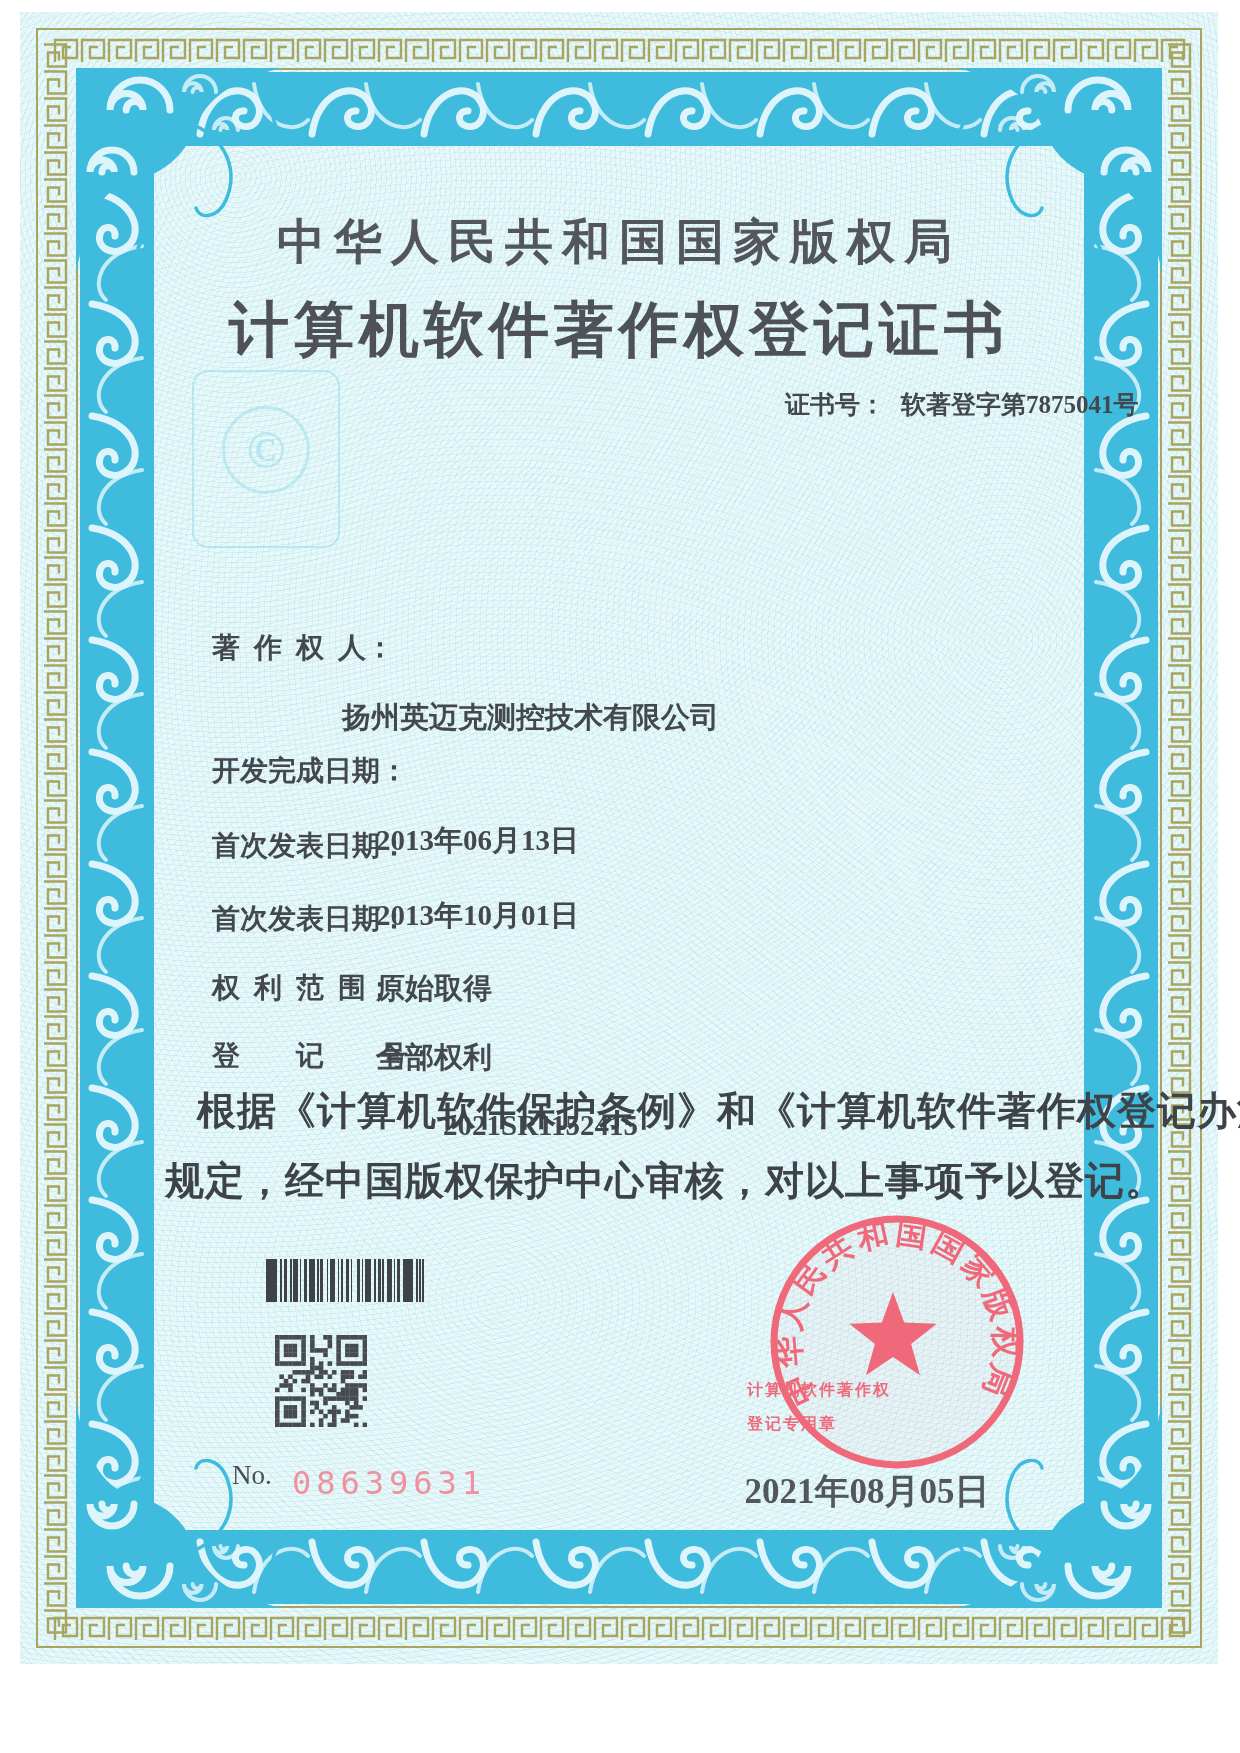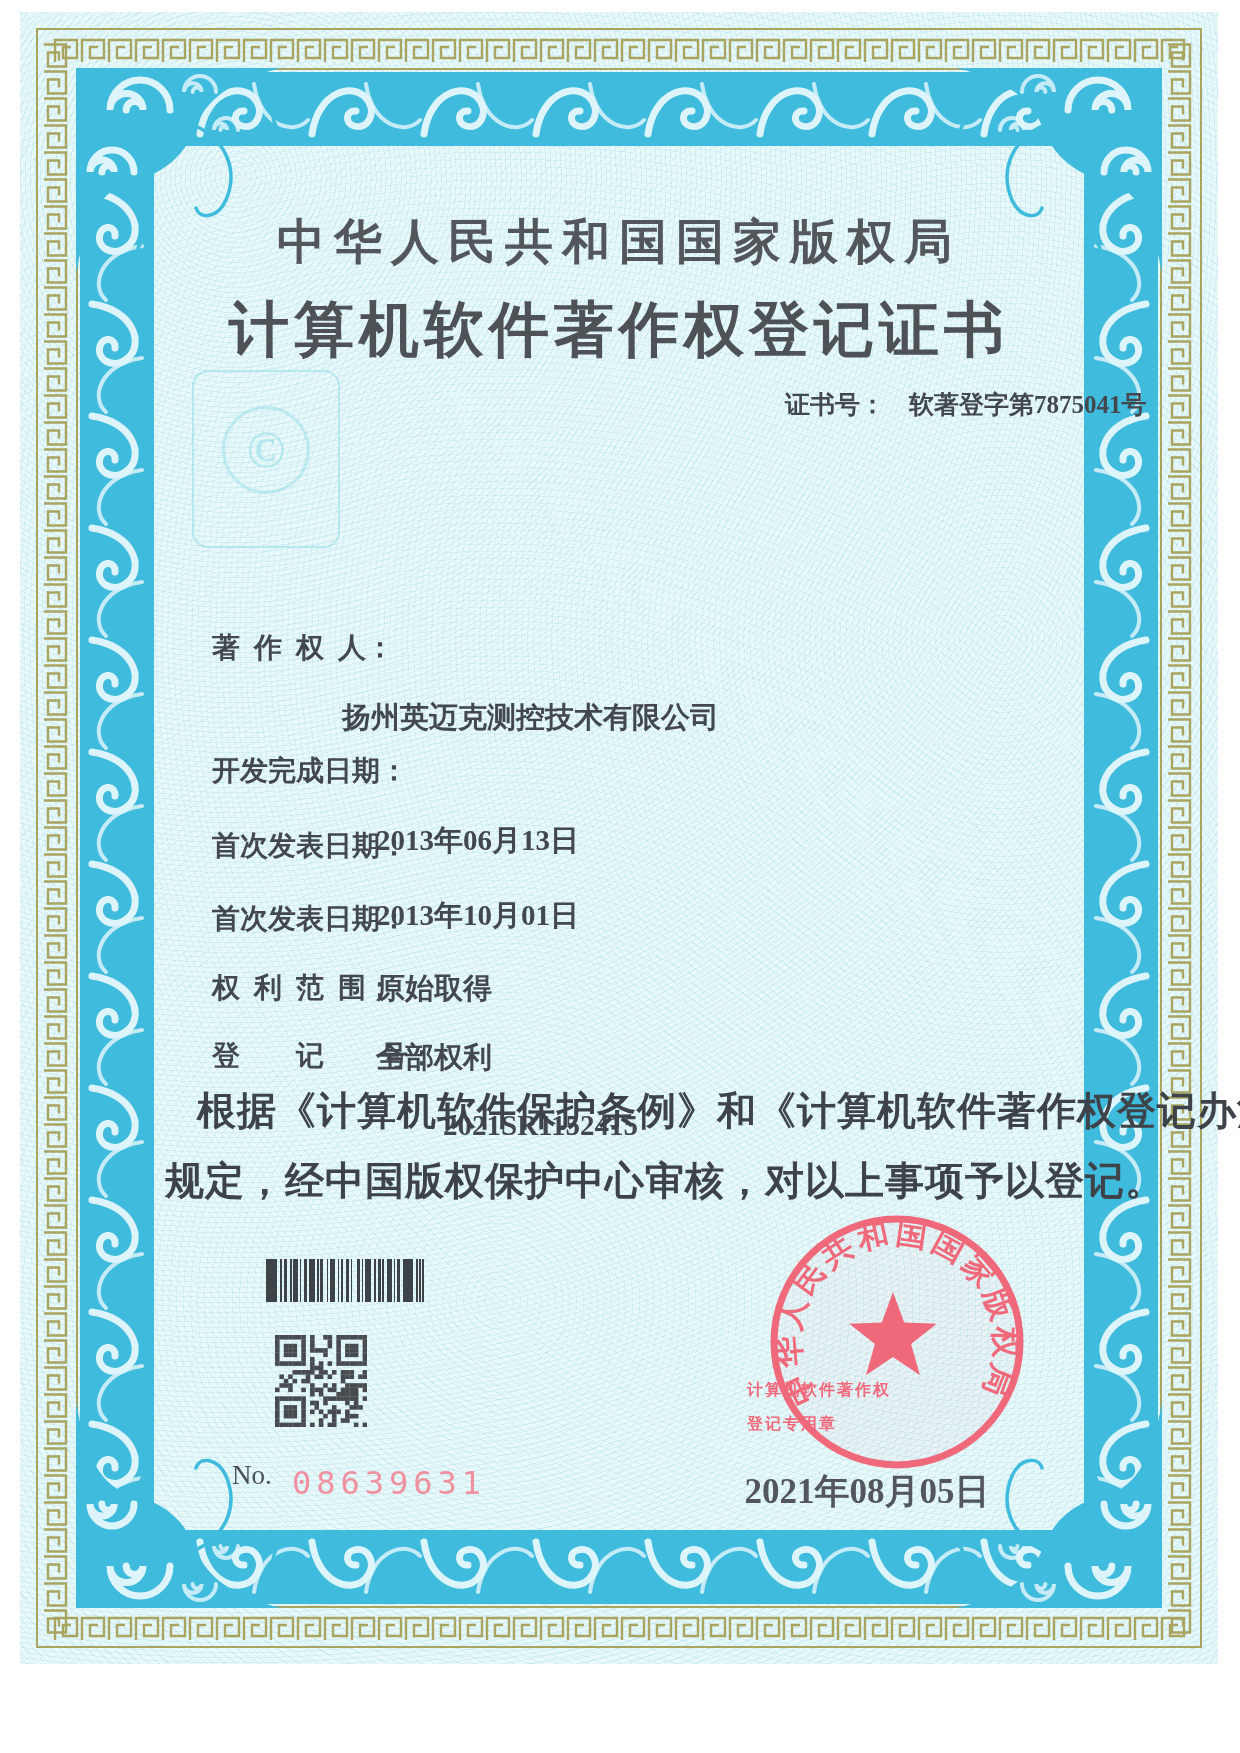--- a/index.html
+++ b/index.html
@@ -39,21 +39,21 @@
   .c-br{right:56px;bottom:56px;transform:scale(-1,-1)}
   .watermark{position:absolute;left:172px;top:358px;width:148px;height:178px;
     border:2px solid rgba(140,220,232,.5);border-radius:16px;z-index:2}
   .watermark .wm-ring{position:absolute;left:28px;top:34px;width:88px;height:88px;border-radius:50%;
     border:3px solid rgba(140,220,232,.45)}
   .watermark .wm-c{position:absolute;left:0;right:0;top:48px;text-align:center;
     font-size:52px;color:rgba(140,220,232,.5);font-weight:bold}
   .txt{position:absolute;color:var(--ink);font-weight:bold;z-index:5;white-space:pre}
   .authority{left:0;right:0;top:198px;text-align:center;font-size:48px;letter-spacing:9px;color:#53565b}
   .cert-title{left:0;right:0;top:278px;text-align:center;font-size:60px;letter-spacing:5px;color:#4e5156}
-  .certno{left:765px;top:376px;font-size:25px;display:flex;gap:24px}
+  .certno{left:765px;top:376px;font-size:25px;display:flex;gap:16px}
   .row{left:150px;font-size:28px}
   .row .lbl{display:inline-block}
   .row .val{position:absolute;top:0;font-size:29px;line-height:48px;white-space:pre}
   .statement{font-size:39px;letter-spacing:1px;color:#3e434a}
   .barcode{position:absolute;left:246px;top:1247px;width:184px;height:43px;display:flex;overflow:hidden;z-index:5}
   .barcode div{height:100%}
   svg.qr{position:absolute;left:255px;top:1323px;z-index:5}
   .serial-label{left:212px;top:1448px;font-size:27px;color:#4a4f54;font-weight:normal}
   .serial-value{left:272px;top:1452px;font-size:32px;color:var(--pink);
     font-family:"DejaVu Sans Mono","Liberation Mono",monospace;font-weight:normal;letter-spacing:5px}

